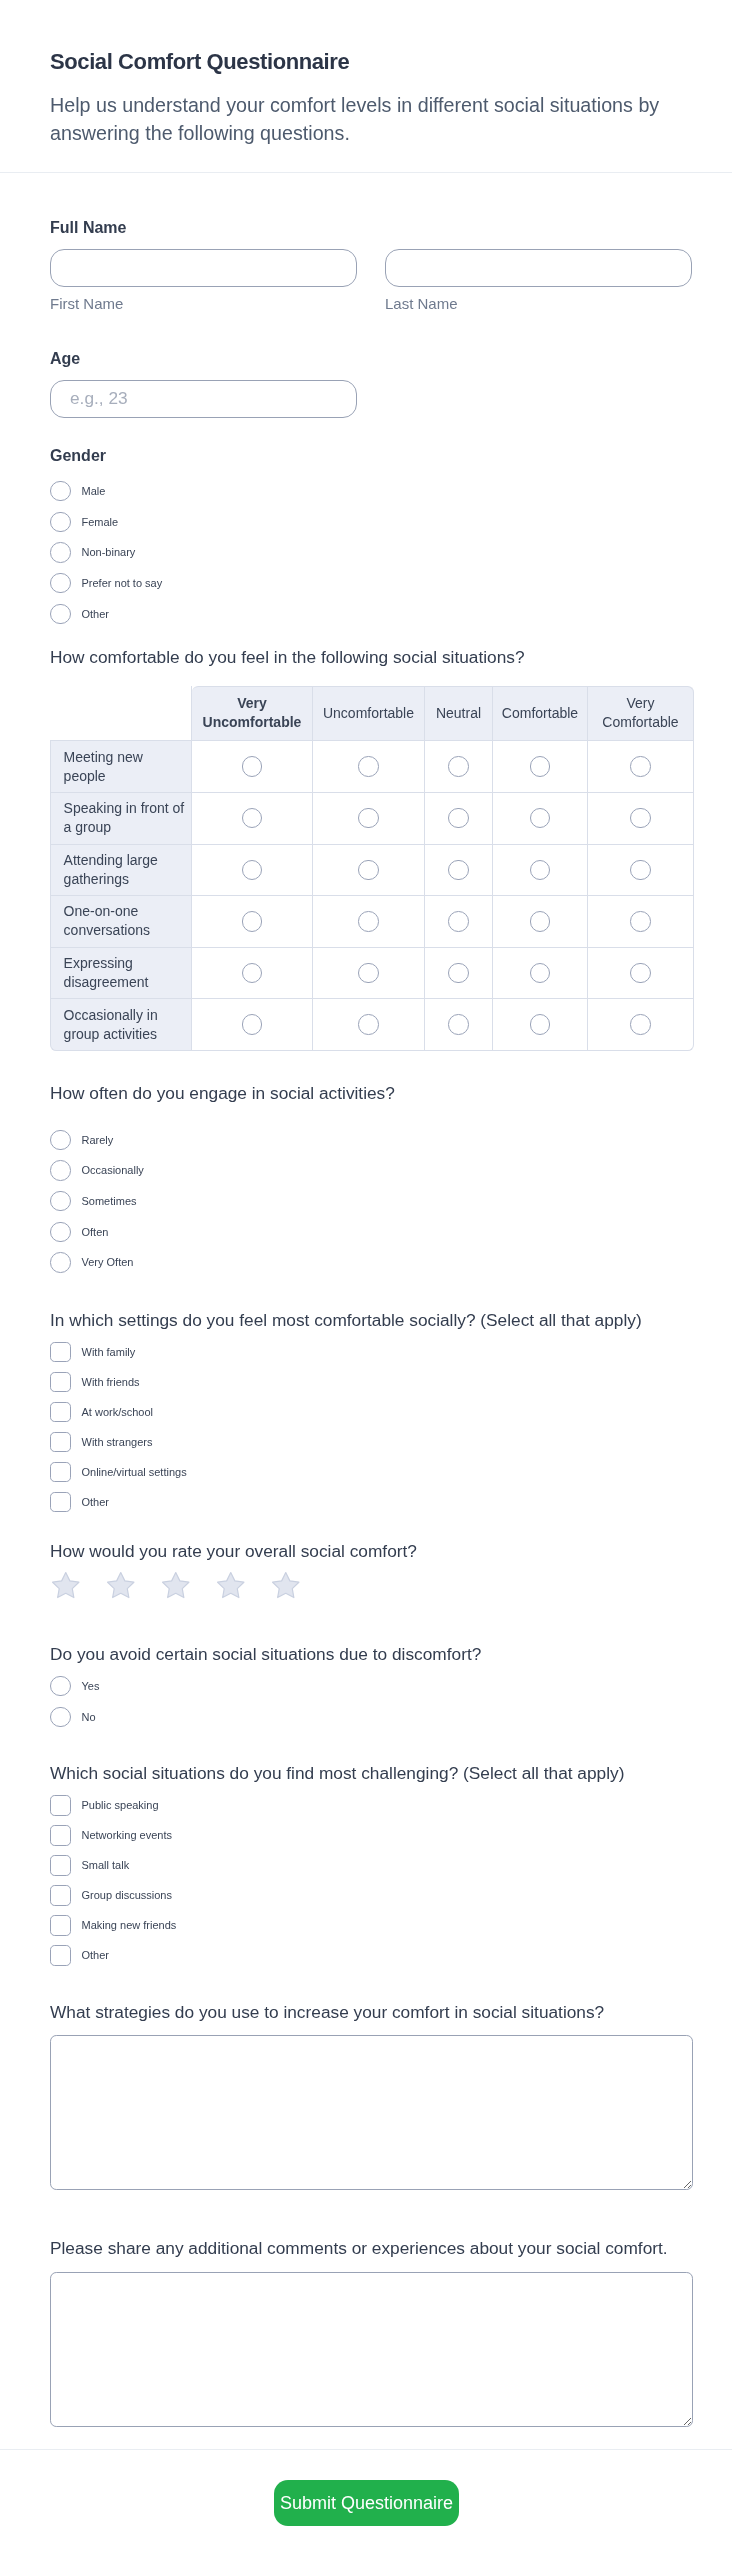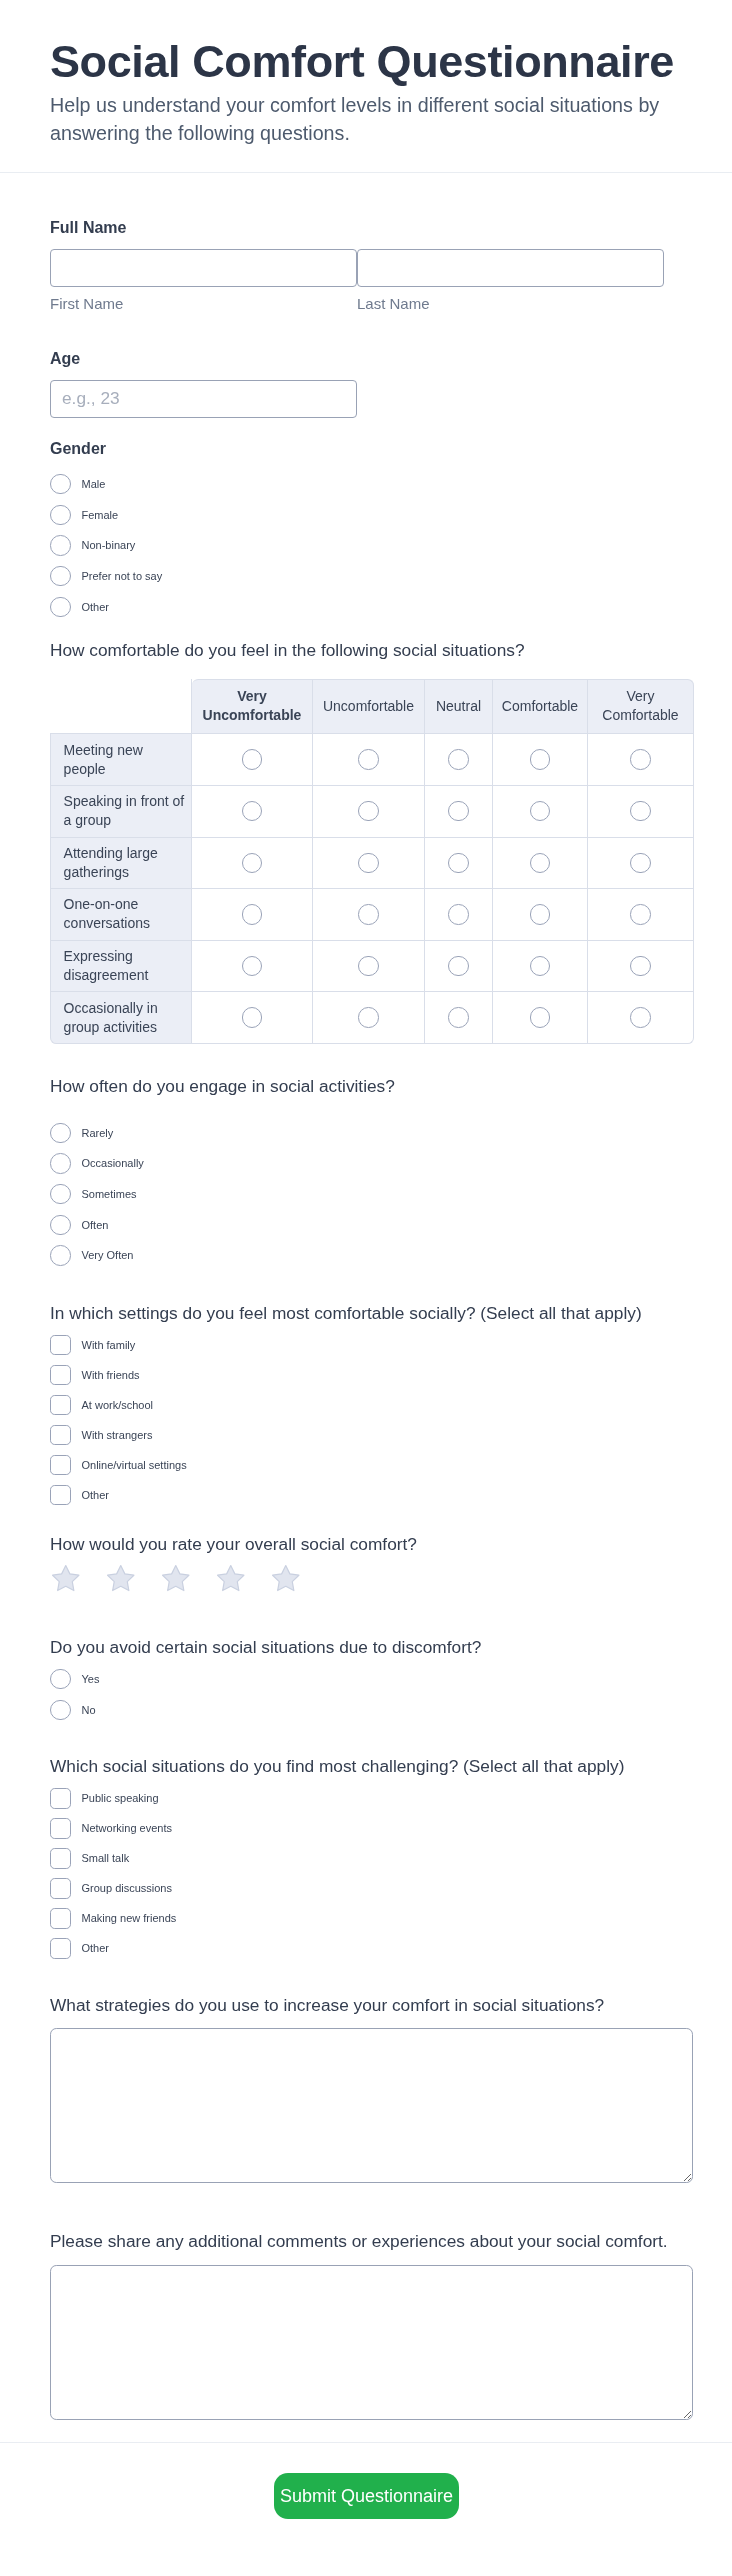--- a/index.html
+++ b/index.html
@@ -6,40 +6,40 @@
   html, body { background: #ffffff; }
   body {
     width: 733px; height: 2576px; overflow: hidden;
     font-family: "Liberation Sans", "DejaVu Sans", sans-serif;
     color: #333d4f;
   }
   .page { width: 733px; height: 2576px; background: #fff; }
 
   
   .header { padding: 43px 50px 0 50px; height: 173px; border-bottom: 1.6px solid #e9edf2; }
-  .title { font-size: 45px; font-weight: 700; color: #2c3547; letter-spacing: -0.4px; line-height: 38px; }
+  .title { font-size: 22px; font-weight: 700; color: #2c3547; letter-spacing: -0.4px; line-height: 38px; }
   .subtitle { margin-top: 11px; font-size: 19.7px; line-height: 27.6px; color: #4d5a6d; max-width: 638px; }
 
   
   .content { padding: 0 39px 0 50px; }
   .field-label { font-size: 16px; font-weight: 700; color: #333d4f; line-height: 22px; }
   .question { font-size: 17.3px; font-weight: 500; color: #333d4f; line-height: 23.6px; }
 
-  .two-col { display: grid; grid-template-columns: 307px 307px; }
+  .two-col { display: grid; grid-template-columns: 307px 307px; column-gap: 28px; }
   .text-input {
-    width: 100%; height: 38px; border: 1.2px solid #99a2b5; border-radius: 4px;
-    background: #fff; font-family: inherit; font-size: 17.3px; color: #333d4f; padding: 0 11px; outline: none;
+    width: 100%; height: 38px; border: 1.2px solid #99a2b5; border-radius: 14px;
+    background: #fff; font-family: inherit; font-size: 17.3px; color: #333d4f; padding: 0 19px; outline: none;
   }
   .text-input::placeholder { color: #a7aebc; }
   .sublabel { margin-top: 7.9px; font-size: 15px; color: #6f7a8e; line-height: 19px; }
 
   .mt-fullname { margin-top: 44px; }
   .mt-inputs { margin-top: 9.5px; }
   .mt-age { margin-top: 35px; }
-  .mt-gender { margin-top: 20px; }
+  .mt-gender { margin-top: 27px; }
   .age-input-wrap { margin-top: 9.5px; width: 307px; }
 
   .options { margin-top: 14px; }
   .options.tight { margin-top: 9.5px; }
   .options.loose { margin-top: 23.6px; }
   .option-row { display: flex; align-items: center; gap: 11px; min-height: 20.5px; margin-bottom: 10.2px; }
   .option-row.cb { margin-bottom: 9.5px; }
   .radio {
     width: 20.5px; height: 20.5px; border: 1.2px solid #9aa3b8; border-radius: 50%;
     background: #fff; flex: none; cursor: pointer;

